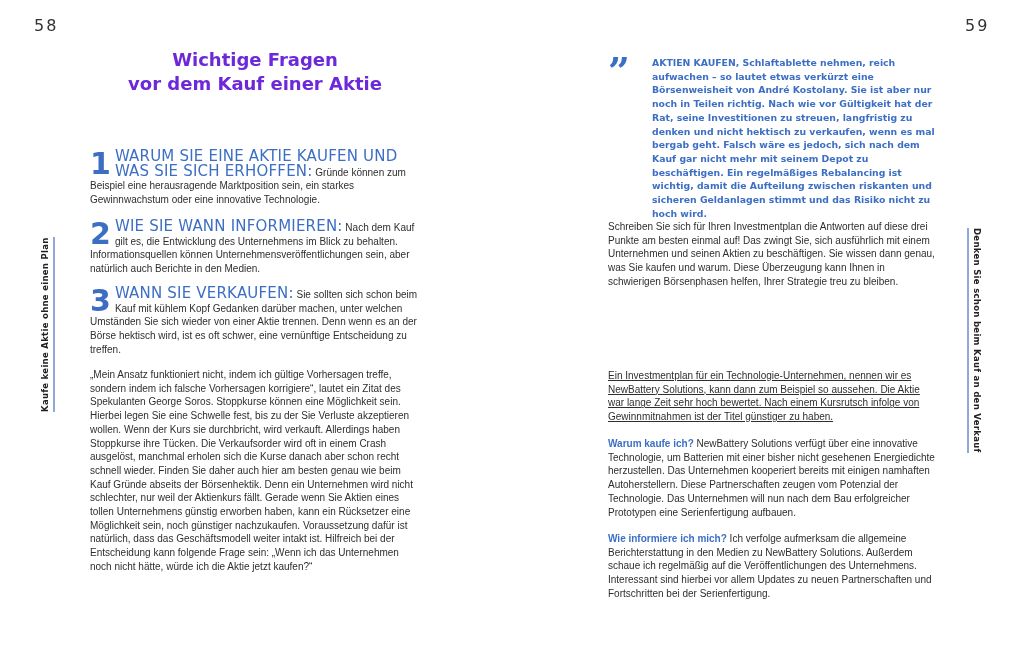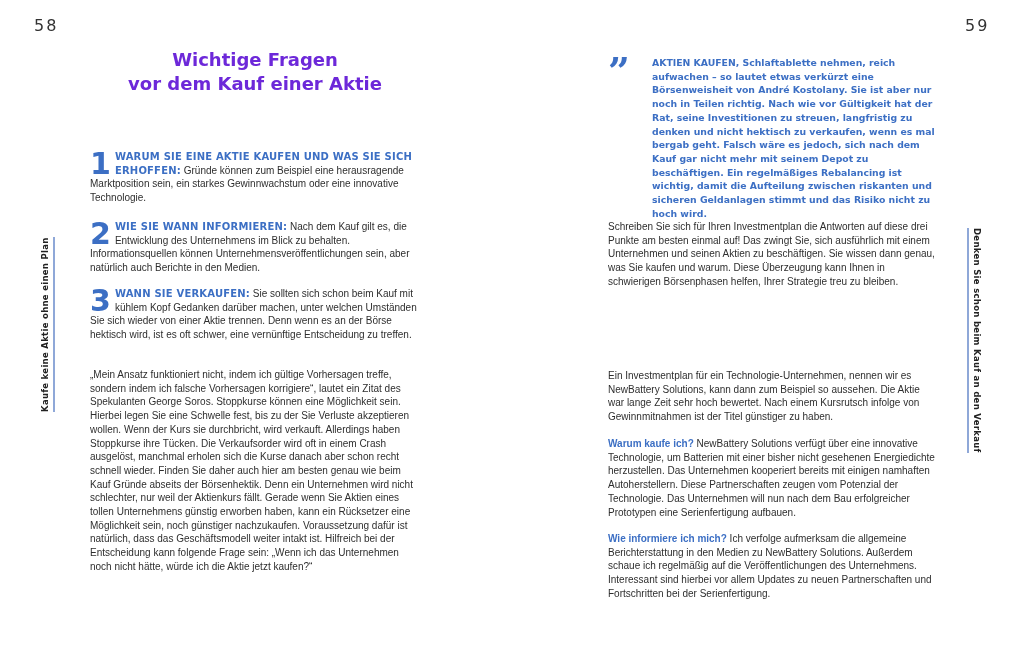--- a/index.html
+++ b/index.html
@@ -37,36 +37,36 @@
   .body-text { font-size: 10px; line-height: 13.7px; color: #2e2e2e; }
   .block { position: absolute; width: 330px; }
   .left-col { left: 90px; }
   .right-col { left: 90px; width: 330px; margin-left: 8px; }
   .p-intro { top: 110px; }
   .num-item { position: absolute; left: 90px; width: 330px; }
   .big-num {
     float: left; font-family: "DejaVu Sans", sans-serif; font-weight: bold; color: #3c6fc4;
     font-size: 30px; line-height: 26px; margin-right: 4px; margin-top: 1px;
   }
-  .hl { color: #3c6fc4; font-weight: bold; font-family: "DejaVu Sans", sans-serif; font-size: 10px; letter-spacing: 0.2px; }
+  .hl { color: #3c6fc4; font-weight: normal; font-family: "DejaVu Sans", sans-serif; font-size: 15px; letter-spacing: 0.2px; }
   .item1 { top: 150px; }
   .item2 { top: 220px; }
   .item3 { top: 287px; }
   .p-soros { top: 368px; }
   .quote-block { position: absolute; left: 98px; top: 56px; width: 330px; }
   .quote-icon {
     position: absolute; left: 0; top: 0; font-family: "DejaVu Serif", serif; font-weight: bold;
     font-size: 38px; line-height: 30px; color: #3c6fc4; letter-spacing: -4px;
   }
   .quote-text {
     margin-left: 44px; font-family: "DejaVu Sans", sans-serif; font-weight: bold;
     font-size: 9.3px; line-height: 13.7px; color: #3c6fc4;
   }
   .p-schreiben { top: 220px; }
-  .p-beispiele { top: 369px; }
+  .p-beispiele { top: 369px; text-decoration: underline; }
   .p-warum { top: 437px; }
   .p-wie { top: 532px; }
   .lead { color: #3c6fc4; font-weight: bold; }
 </style>
 </head>
 <body>
 
 <div class="page page-left">
   <div class="page-num">58</div>
   <div class="side-label side-left">Kaufe keine Aktie ohne einen Plan</div>

